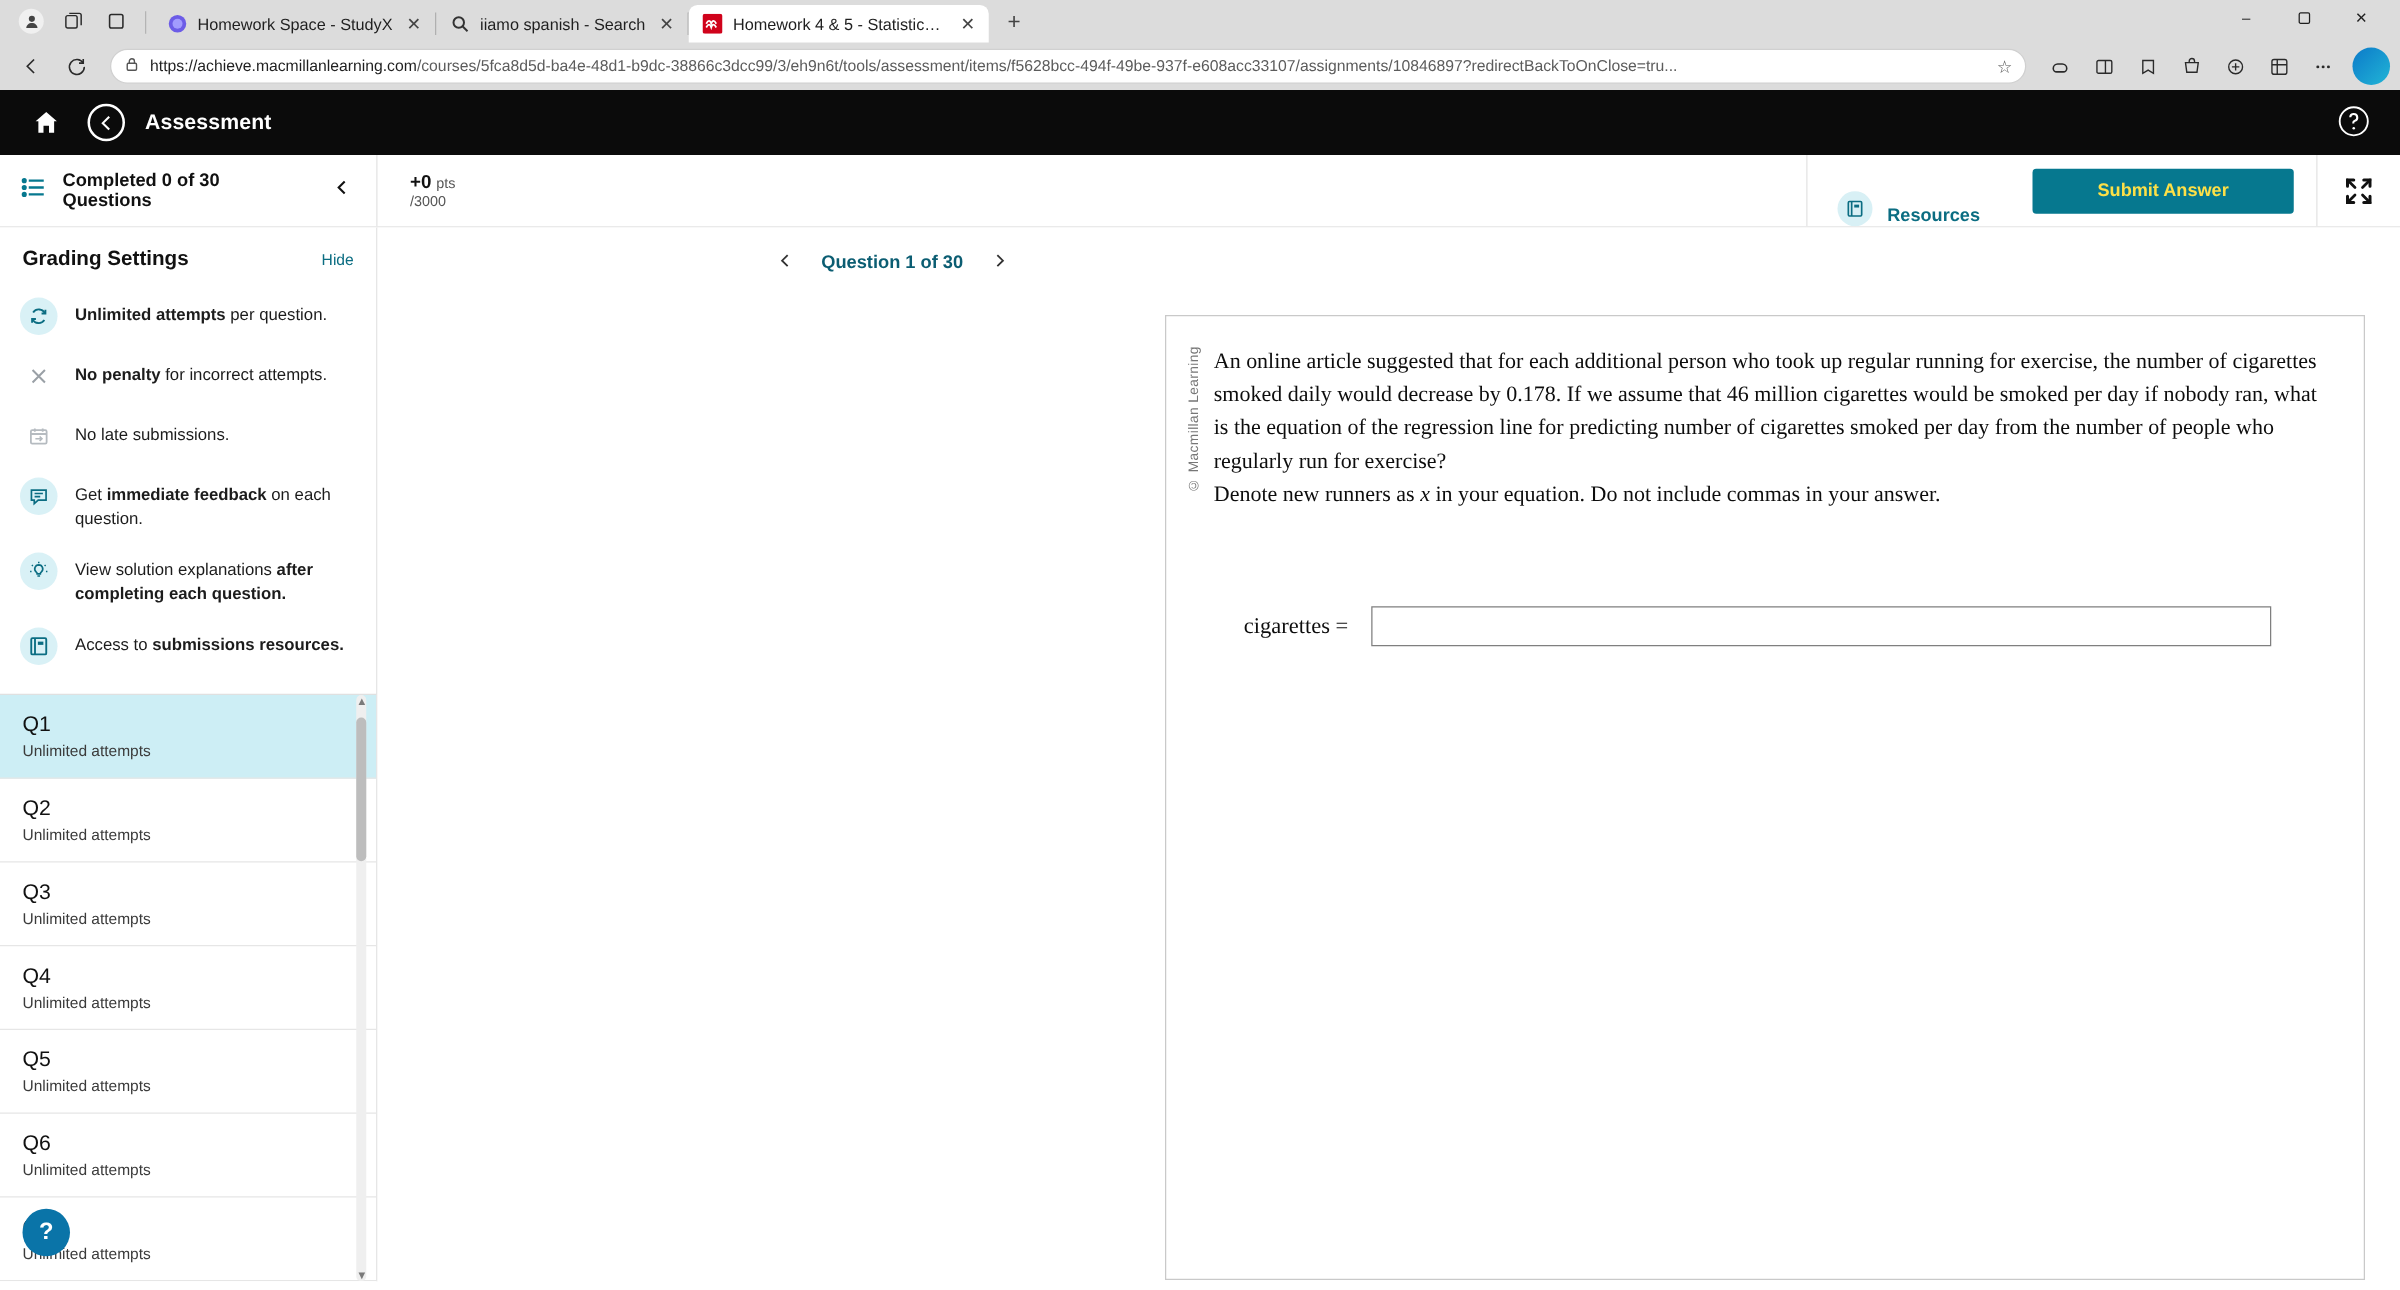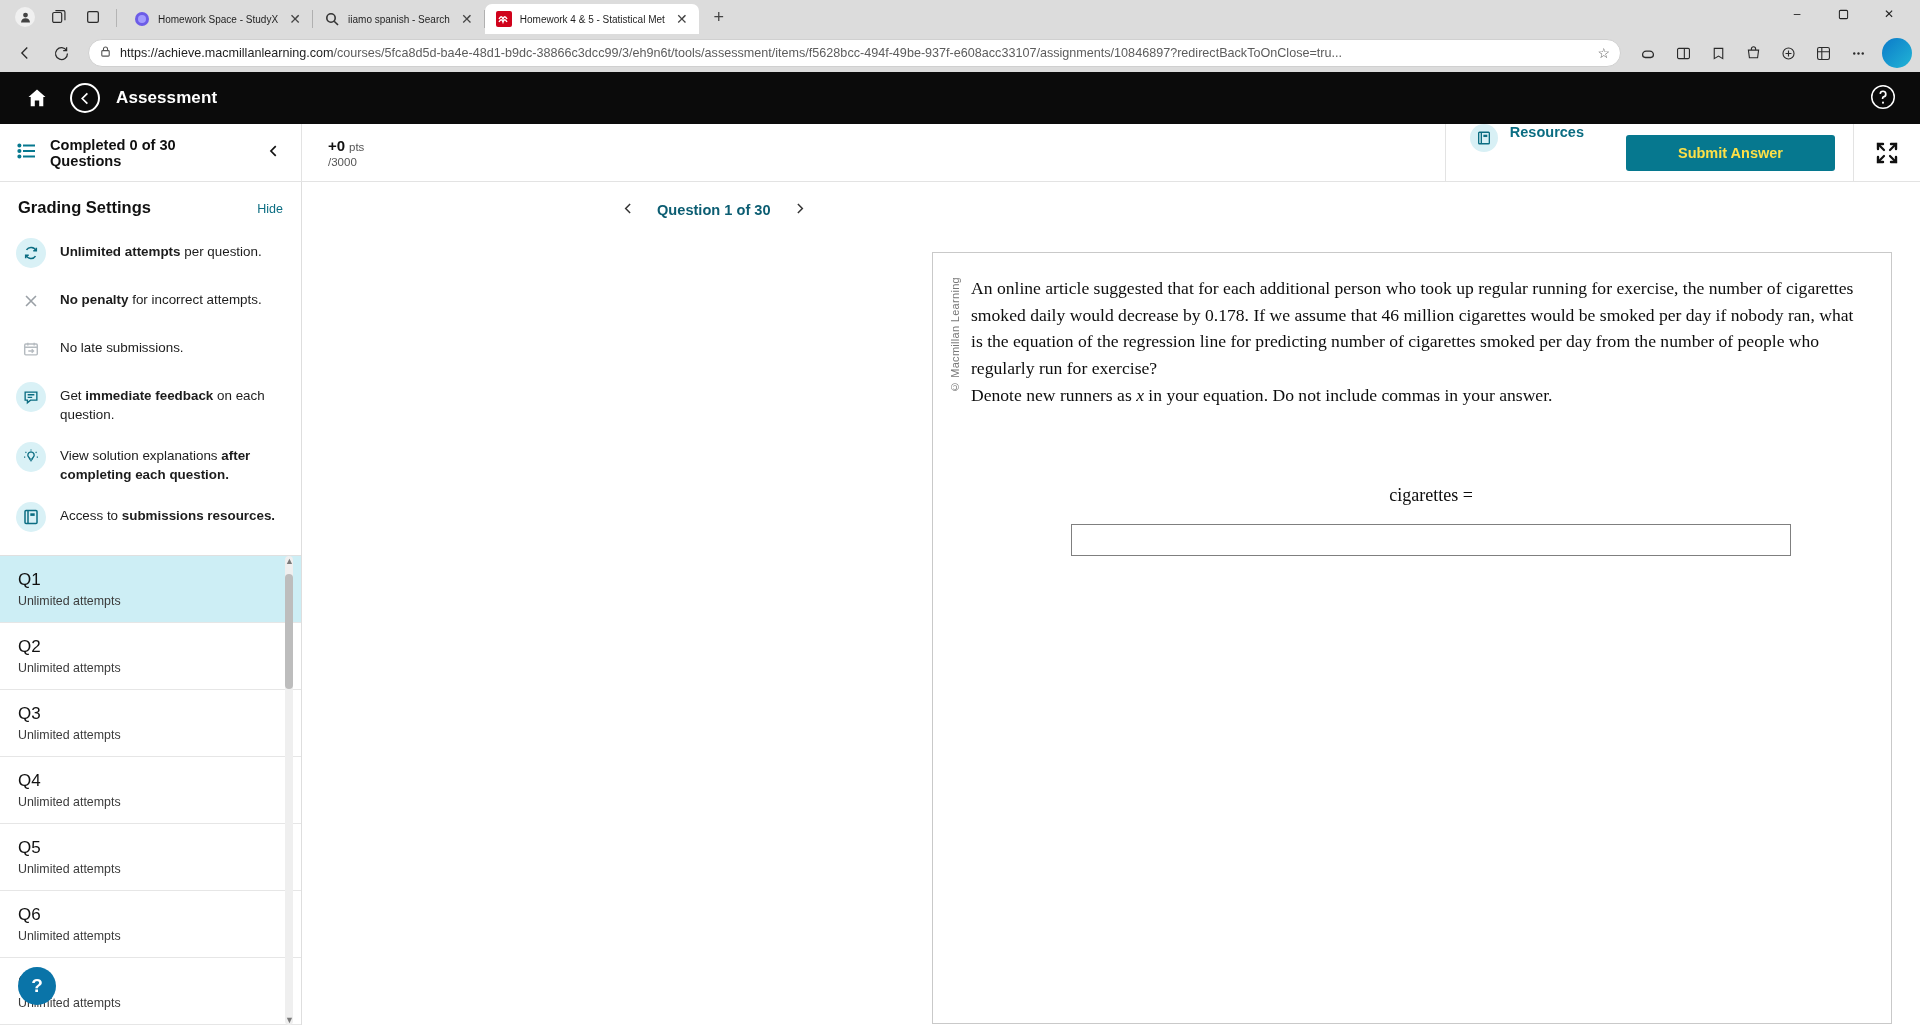--- a/index.html
+++ b/index.html
@@ -27,21 +27,21 @@
   .tab {
     height: 30px; display: flex; align-items: center; gap: 8px;
     padding: 0 8px 0 11px; border-radius: 7px 7px 0 0;
     font-size: 12.5px; color: #1f1f1f; max-width: 240px;
     cursor: pointer; position: relative;
   }
   .tab.active { background: #fff; }
   .tab .favicon { width: 16px; height: 16px; flex: none; }
   .tab .tab-title {
     white-space: nowrap; overflow: hidden; text-overflow: ellipsis;
-    flex: 1 1 auto; font-size: 10px;
+    flex: 1 1 auto; font-size: 13px;
   }
   .tab .tab-close {
     width: 18px; height: 18px; flex: none; display: flex;
     align-items: center; justify-content: center; font-size: 14px;
     color: #444; border-radius: 50%;
   }
   .tab-sep { width: 1px; height: 18px; background: #b0b0b0; margin: 0 0 6px 0; }
   .new-tab {
     width: 28px; height: 28px; display: flex; align-items: center;
     justify-content: center; font-size: 18px; color: #444;
@@ -105,21 +105,21 @@
   }
   .completed-text { font-size: 14.6px; font-weight: 700; color: #111; flex: 1 1 auto; }
   .collapse-btn { font-size: 16px; color: #111; cursor: pointer; padding: 4px; }
   .pts-wrap { padding-left: 26px; display: flex; flex-direction: column; gap: 2px; }
   .pts-line { font-size: 14px; color: #111; }
   .pts-line b { font-size: 15px; font-weight: 700; }
   .pts-line .unit { font-size: 11.5px; color: #555; }
   .pts-total { font-size: 11.5px; color: #555; }
   .subbar-right { margin-left: auto; display: flex; align-items: center; height: 100%; }
   .resources-btn {
-    display: flex; align-items: flex-start; gap: 12px; padding: 0 24px;
+    display: flex; align-items: flex-end; gap: 12px; padding: 0 24px;
     height: 100%; cursor: pointer; border-left: 1px solid #e3e3e3;
   }
   .res-icon-circle {
     width: 28px; height: 28px; border-radius: 50%; background: #d8f0f5;
     display: flex; align-items: center; justify-content: center;
   }
   .resources-label { font-size: 14.5px; color: #0b6d82; font-weight: 600; }
   .submit-btn {
     background: #06788f; color: #fde047; border: none; font-size: 14.5px;
     font-weight: 700; padding: 0 52px; height: 36px; border-radius: 3px;
@@ -195,21 +195,21 @@
     transform: rotate(180deg); font-size: 11px; color: #777;
     font-family: "Liberation Sans", sans-serif; letter-spacing: .3px;
   }
   .qtext {
     font-family: "Liberation Serif", serif; font-size: 17.6px; color: #0d0d0d;
     line-height: 1.52; margin-left: 14px;
   }
   .qtext p + p { }
   .qtext i { font-style: italic; }
   .answer-row {
-    display: flex; align-items: center; gap: 18px; margin: 76px 0 0 38px; flex-direction: column;
+    display: flex; align-items: center; gap: 18px; margin: 76px 0 0 38px;
   }
   .ans-label { font-family: "Liberation Serif", serif; font-size: 18px; color: #0d0d0d; }
   .ans-input {
     width: 720px; height: 32px; border: 1.5px solid #7f7f7f; background: #fff;
     font-family: "Liberation Serif", serif; font-size: 16px; padding: 0 8px;
     outline: none;
   }
 </style>
 </head>
 <body>

